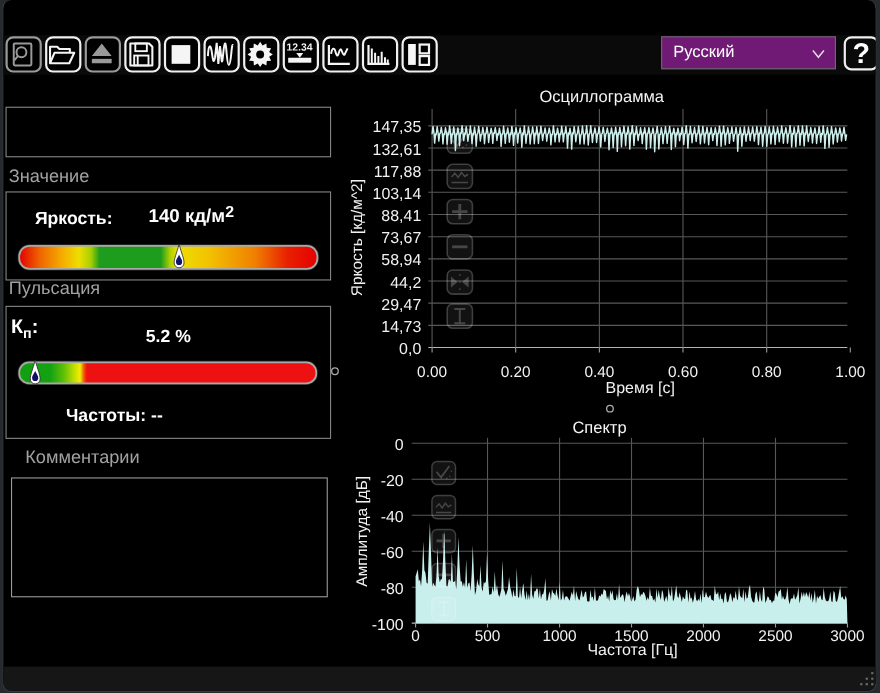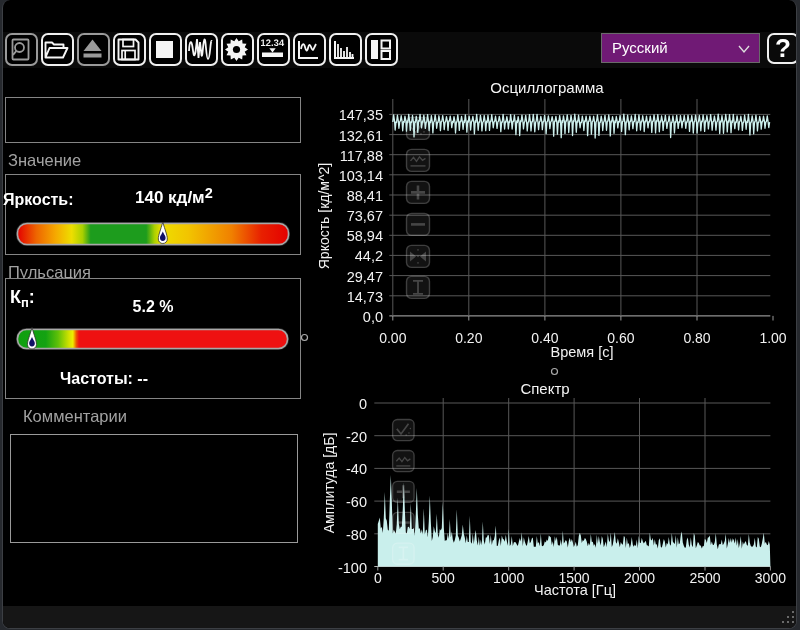--- a/index.html
+++ b/index.html
@@ -101,24 +101,24 @@
           <path d="M2,3 L7,9 L12,3" fill="none" stroke="#ddd" stroke-width="1.4"></path>
         </svg>
     </div>
     <div id="helpbtn">?</div>
   </div>
 
   <div class="panelbox" style="left:2px;top:97px;width:296px;height:46px"></div>
 
   <div class="seclabel" style="left:5px;top:151px">Значение</div>
   <div class="panelbox" style="left:2px;top:174px;width:296px;height:81px"></div>
-  <div class="b" style="left:0px;top:191px;width:128px;text-align:left;font-size:16px">Яркость:</div>
+  <div class="b" style="left:0px;top:191px;width:128px;text-align:center;font-size:16px">Яркость:</div>
   <div class="b" style="left:132px;top:185px;font-size:17px">140 кд/м<span style="font-size:14.5px;vertical-align:4.5px">2</span></div>
 
-  <div class="seclabel" style="left:5px;top:263px">Пульсация</div>
+  <div class="seclabel" style="left:5px;top:253px">Пульсация</div>
   <div class="panelbox" style="left:2px;top:278px;width:296px;height:121px"></div>
   <div class="b" style="left:7px;top:287px;font-size:18px">К<span style="font-size:13px;vertical-align:-4px">п</span>:</div>
   <div class="b" style="left:2px;top:298px;width:296px;text-align:center;font-size:16px">5.2&nbsp;%</div>
   <div class="b" style="left:57px;top:370px;font-size:16px">Частоты:&nbsp;--</div>
 
   <div class="seclabel" style="left:20px;top:407px">Комментарии</div>
   <div class="panelbox" style="left:7px;top:434px;width:288px;height:109px;border-color:#9a9a9a"></div>
 
   <div id="statusbar"></div>
 

